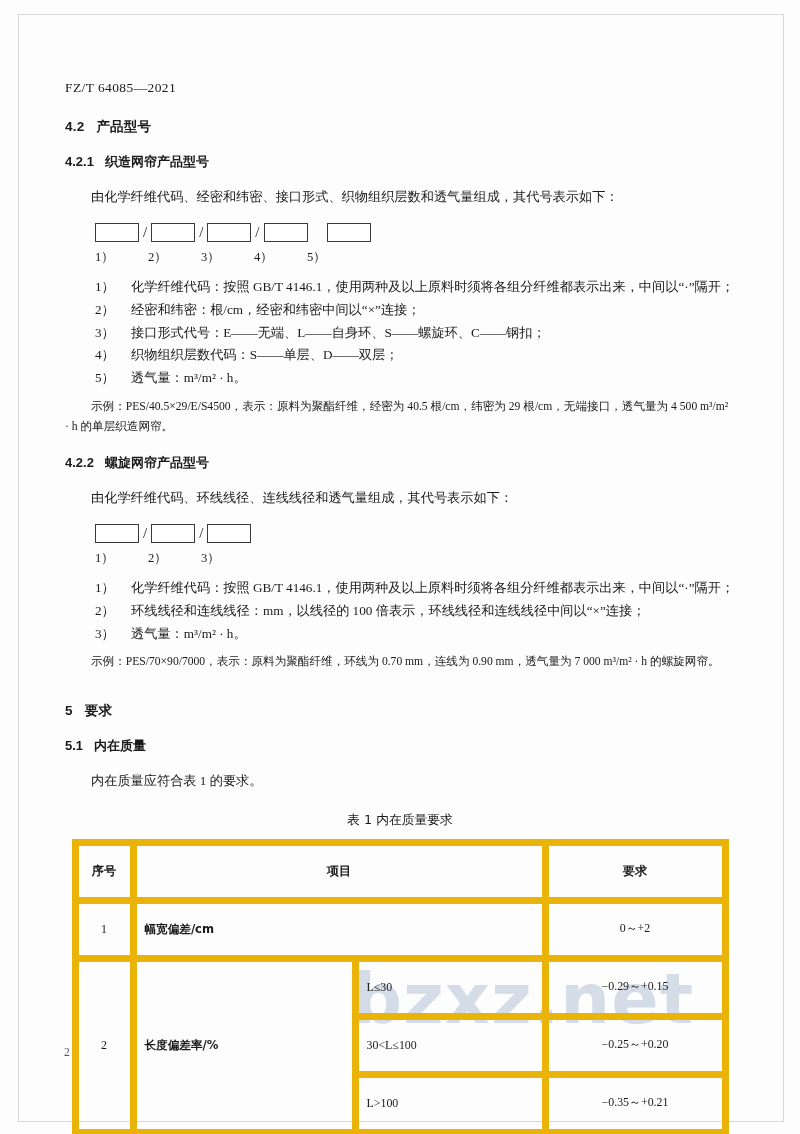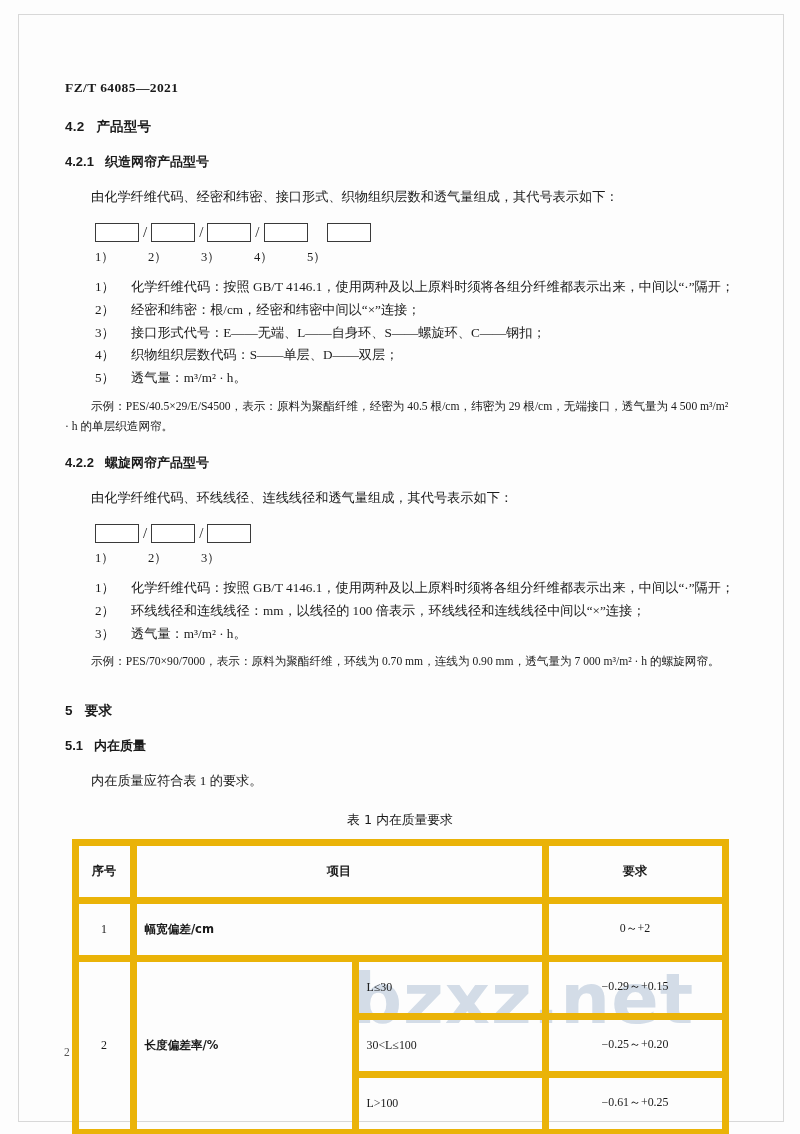--- a/index.html
+++ b/index.html
@@ -37,21 +37,21 @@
     color: #ccd7e4;
     opacity: .85;
     white-space: nowrap;
     user-select: none;
   }
   .hdr {
     position: absolute;
     left: 65px;
     top: 80px;
     font-family: "Liberation Serif", serif;
-    font-weight: bold;
+    font-weight: normal;
     font-size: 13.5px;
     letter-spacing: .4px;
   }
   .flow {
     position: absolute;
     left: 65px;
     top: 118px;
     width: 670px;
   }
   .h2 {
@@ -324,21 +324,21 @@
           <td class="item" rowspan="3">长度偏差率/%</td>
           <td class="l">L≤30</td>
           <td class="c">−0.29～+0.15</td>
         </tr>
         <tr>
           <td class="l">30&lt;L≤100</td>
           <td class="c">−0.25～+0.20</td>
         </tr>
         <tr>
           <td class="l">L&gt;100</td>
-          <td class="c">−0.61～+0.25</td>
+          <td class="c">−0.35～+0.21</td>
         </tr>
 
         <tr>
           <td class="c" rowspan="2">3</td>
           <td class="item" rowspan="2">透气量偏差率/%</td>
           <td class="l">R≤7 000</td>
           <td class="c">±3</td>
         </tr>
         <tr>
           <td class="l">R&gt;7 000</td>

